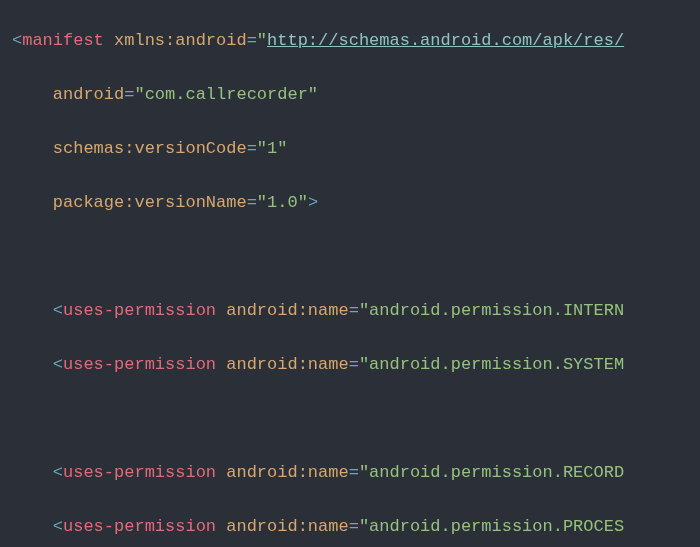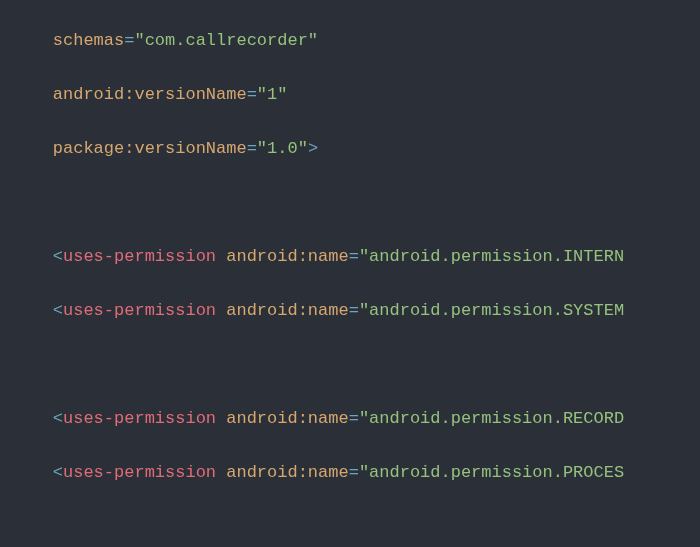--- a/index.html
+++ b/index.html
@@ -22,22 +22,23 @@
   .punct  { color: #6aa7c0; }      
   .tag    { color: #e06c7a; }      
   .attr   { color: #d7a76f; }      
   .val    { color: #96c27d; }      
   .url    { color: #8fc4c4; text-decoration: underline; }      
 </style>
 </head>
 <body>
 
 <div class="editor">
-<div class="line"><span>    </span><span class="attr">schemas</span><span class="punct">=</span><span class="val">"com.callrecorder"</span></div>
-<div class="line"><span>    </span><span class="attr">android:versionName</span><span class="punct">=</span><span class="val">"1"</span></div>
+<div class="line"><span></span><span class="punct">&lt;</span><span class="tag">manifest</span><span> </span><span class="attr">xmlns:android</span><span class="punct">=</span><span class="val">"</span><span class="url">http://schemas.android.com/apk/res/</span></div>
+<div class="line"><span>    </span><span class="attr">android</span><span class="punct">=</span><span class="val">"com.callrecorder"</span></div>
+<div class="line"><span>    </span><span class="attr">schemas:versionCode</span><span class="punct">=</span><span class="val">"1"</span></div>
 <div class="line"><span>    </span><span class="attr">package:versionName</span><span class="punct">=</span><span class="val">"1.0"</span><span class="punct">&gt;</span></div>
 <div class="line">&nbsp;</div>
 <div class="line"><span>    </span><span class="punct">&lt;</span><span class="tag">uses-permission</span><span> </span><span class="attr">android:name</span><span class="punct">=</span><span class="val">"android.permission.INTERN</span></div>
 <div class="line"><span>    </span><span class="punct">&lt;</span><span class="tag">uses-permission</span><span> </span><span class="attr">android:name</span><span class="punct">=</span><span class="val">"android.permission.SYSTEM</span></div>
 <div class="line">&nbsp;</div>
 <div class="line"><span>    </span><span class="punct">&lt;</span><span class="tag">uses-permission</span><span> </span><span class="attr">android:name</span><span class="punct">=</span><span class="val">"android.permission.RECORD</span></div>
 <div class="line"><span>    </span><span class="punct">&lt;</span><span class="tag">uses-permission</span><span> </span><span class="attr">android:name</span><span class="punct">=</span><span class="val">"android.permission.PROCES</span></div>
 
 
 

